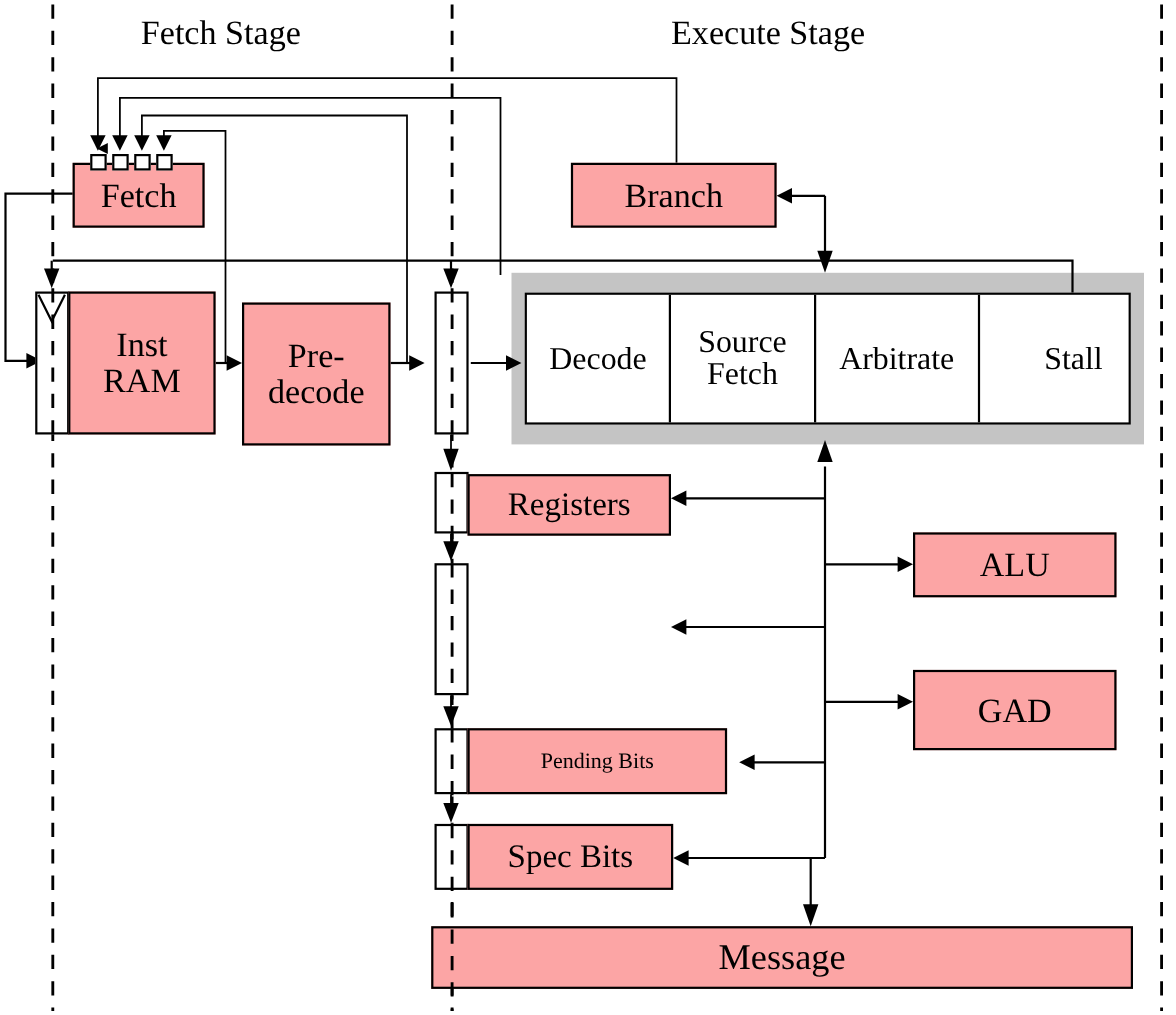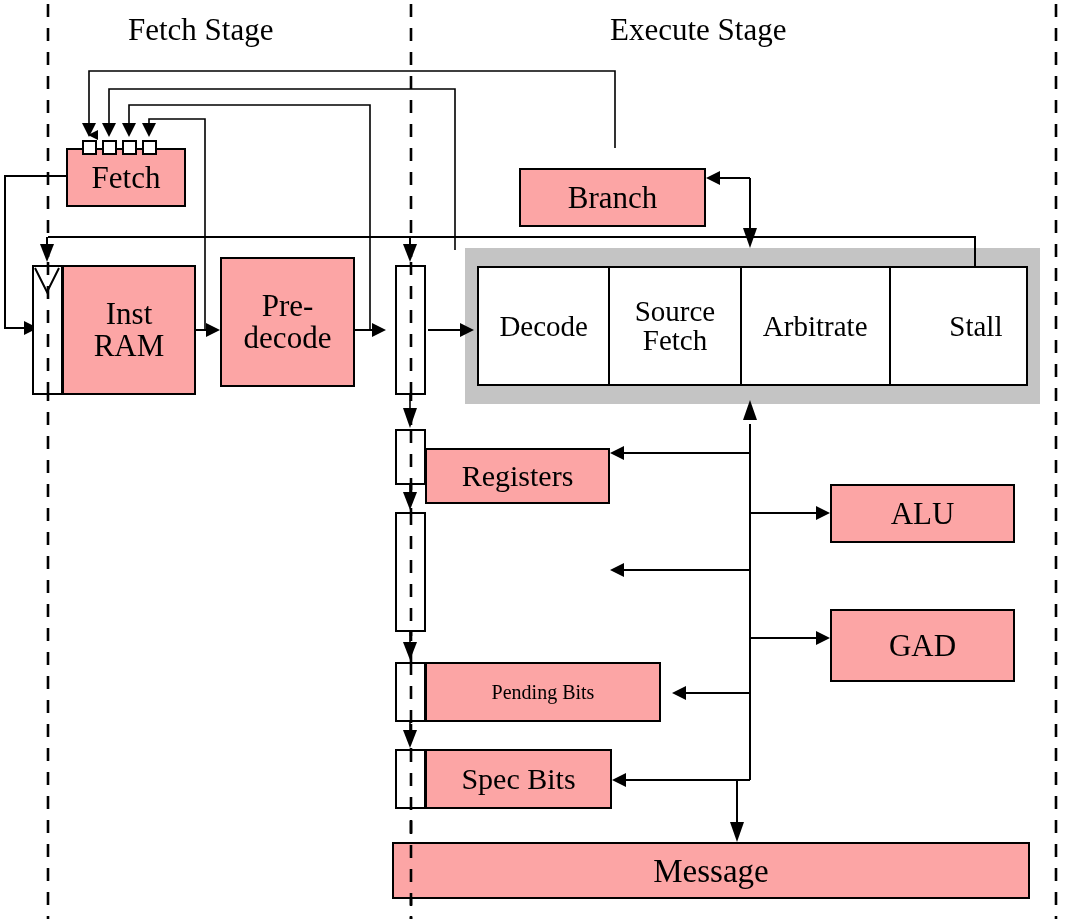--- a/index.html
+++ b/index.html
@@ -212,49 +212,49 @@
     <path class="wire" d="M 398,432 L 410,456 L 422,432"></path>
     <path class="wire" d="M 398,515 L 410,539 L 422,515"></path>
     <path class="wire" d="M 398,665 L 410,689 L 422,665"></path>
     <path class="wire" d="M 398,752 L 410,776 L 422,752"></path>
   </svg>
   <div class="box" style="left:62px; top:265px; width:134px; height:130px; font-size:31px; flex-direction:column;">
     <span>Inst</span>
     <span>RAM</span>
   </div>
 
-  <div class="box" style="left:220px; top:257px; width:135px; height:130px; font-size:31px; flex-direction:column;">
+  <div class="box" style="left:220px; top:275px; width:135px; height:130px; font-size:31px; flex-direction:column;">
     <span>Pre-</span>
     <span>decode</span>
   </div>
 
   <div class="latch" style="left:395px; top:265px; width:31px; height:130px;"></div>
 
-  <div class="box" style="left:519px; top:148px; width:187px; height:59px; font-size:31px;margin-top:20px;">
+  <div class="box" style="left:519px; top:148px; width:187px; height:59px; font-size:31px;">
     <span>Branch</span>
   </div>
 
   <div class="pipe-row" style="left:477px; top:266px; width:551px; height:120px;">
     <div class="pipe-cell" style="width:140px; font-size:29px;">
       <span>Decode</span>
     </div>
     <div class="pipe-cell" style="width:140px; font-size:29px; flex-direction:column;">
       <span>Source</span>
       <span>Fetch</span>
     </div>
     <div class="pipe-cell" style="width:159px; font-size:29px;">
       <span>Arbitrate</span>
     </div>
     <div class="pipe-cell" style="width:107px; font-size:29px;">
       <span>Stall</span>
     </div>
   </div>
 
   <div class="latch" style="left:395px; top:429px; width:31px; height:56px;"></div>
-  <div class="box" style="left:425px; top:448px; width:185px; height:56px; font-size:30px;justify-content:center;">
+  <div class="box" style="left:425px; top:431px; width:185px; height:56px; font-size:30px;justify-content:center;">
     <span>Registers</span>
   </div>
 
   <div class="latch" style="left:395px; top:512px; width:31px; height:120px;"></div>
 
   <div class="latch" style="left:395px; top:662px; width:31px; height:60px;"></div>
   <div class="box" style="left:425px; top:662px; width:236px; height:60px; font-size:20px;">
     <span>Pending Bits</span>
   </div>
 

